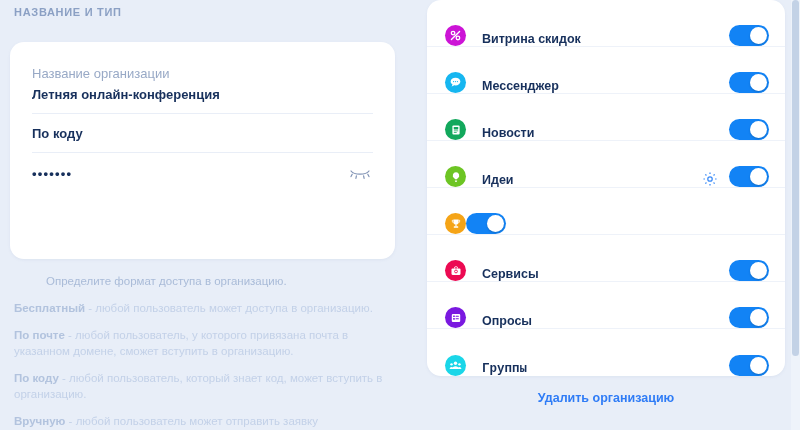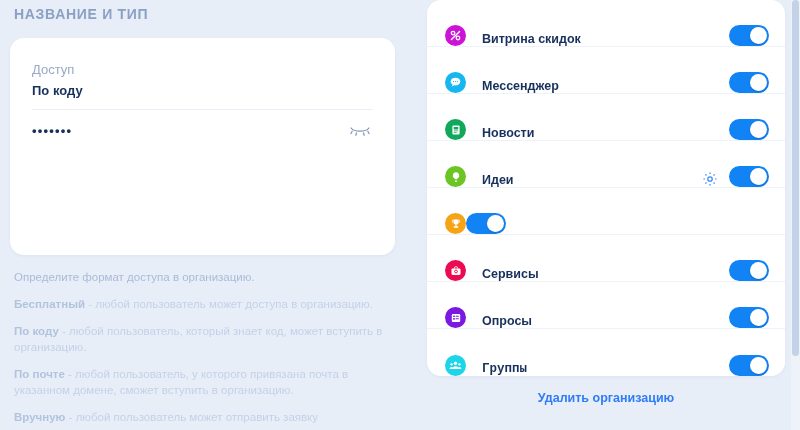--- a/index.html
+++ b/index.html
@@ -35,28 +35,28 @@
 
   .col-right {
     position: absolute;
     left: 427px;
     top: 0;
     width: 358px;
     height: 430px;
   }
 
   .section-title {
-    font-size: 14px;
+    font-size: 11px;
     font-weight: bold;
     letter-spacing: 0.7px;
     color: #8ba0c4;
     text-transform: uppercase;
     padding-left: 4px;
     margin-top: 6px;
-    margin-bottom: 16px;
+    margin-bottom: 24px;
   }
 
   .col-right .section-title { padding-left: 2px; }
 
   
   .card {
     background: #ffffff;
     border-radius: 14px;
     box-shadow: 0 1px 3px rgba(120,140,180,0.10);
   }
@@ -113,21 +113,21 @@
   
   .help {
     padding: 14px 4px 0 4px;
   }
   .help p {
     font-size: 11.5px;
     line-height: 16px;
     color: #c3d1e8;
     margin-bottom: 11px;
   }
-  .help p.first { color: #a9bbd8; }
+  .help p.first { color: #a9bbd8; margin-left: 32px; }
   .help b { color: #b2c3de; font-weight: bold; }
 
   
   .modules-card {
     overflow: hidden;
     padding: 0 0;
   }
 
   .module-row {
     display: flex;
@@ -220,23 +220,26 @@
 <body>
 
 <div class="page">
 
   <div class="col-left">
 
     <div class="section-title">НАЗВАНИЕ И ТИП</div>
 
     <div class="card form-card">
 
-
       <div class="field">
-        <div class="field-label">Доступ</div>
+        <div class="field-label">Название организации</div>
+        <div class="field-value">Летняя онлайн-конференция</div>
+      </div>
+
+      <div class="field">
         <div class="field-value">По коду</div>
       </div>
 
 
       <div class="field field-code">
         <div class="dots">•••••••</div>
         <span class="eye-wrap">
           <svg width="22" height="14" viewBox="0 0 22 14" fill="none" stroke="#8093b5" stroke-width="1.2" stroke-linecap="round">
             <path d="M2 5 C5 9.2, 17 9.2, 20 5"></path>
             <path d="M3.2 8.2 L2 10.6"></path>
@@ -248,24 +251,24 @@
       </div>
 
     </div>
 
     <div class="help">
       <p class="first">Определите формат доступа в организацию.</p>
       <p>
         <b>Бесплатный</b><span> - любой пользователь может доступа в организацию.</span>
       </p>
       <p>
-        <b>По коду</b><span> - любой пользователь, который знает код, может вступить в организацию.</span>
+        <b>По почте</b><span> - любой пользователь, у которого привязана почта в указанном домене, сможет вступить в организацию.</span>
       </p>
       <p>
-        <b>По почте</b><span> - любой пользователь, у которого привязана почта в указанном домене, сможет вступить в организацию.</span>
+        <b>По коду</b><span> - любой пользователь, который знает код, может вступить в организацию.</span>
       </p>
       <p>
         <b>Вручную</b><span> - любой пользователь может отправить заявку</span>
       </p>
     </div>
 
   </div>
 
   <div class="col-right">
 

